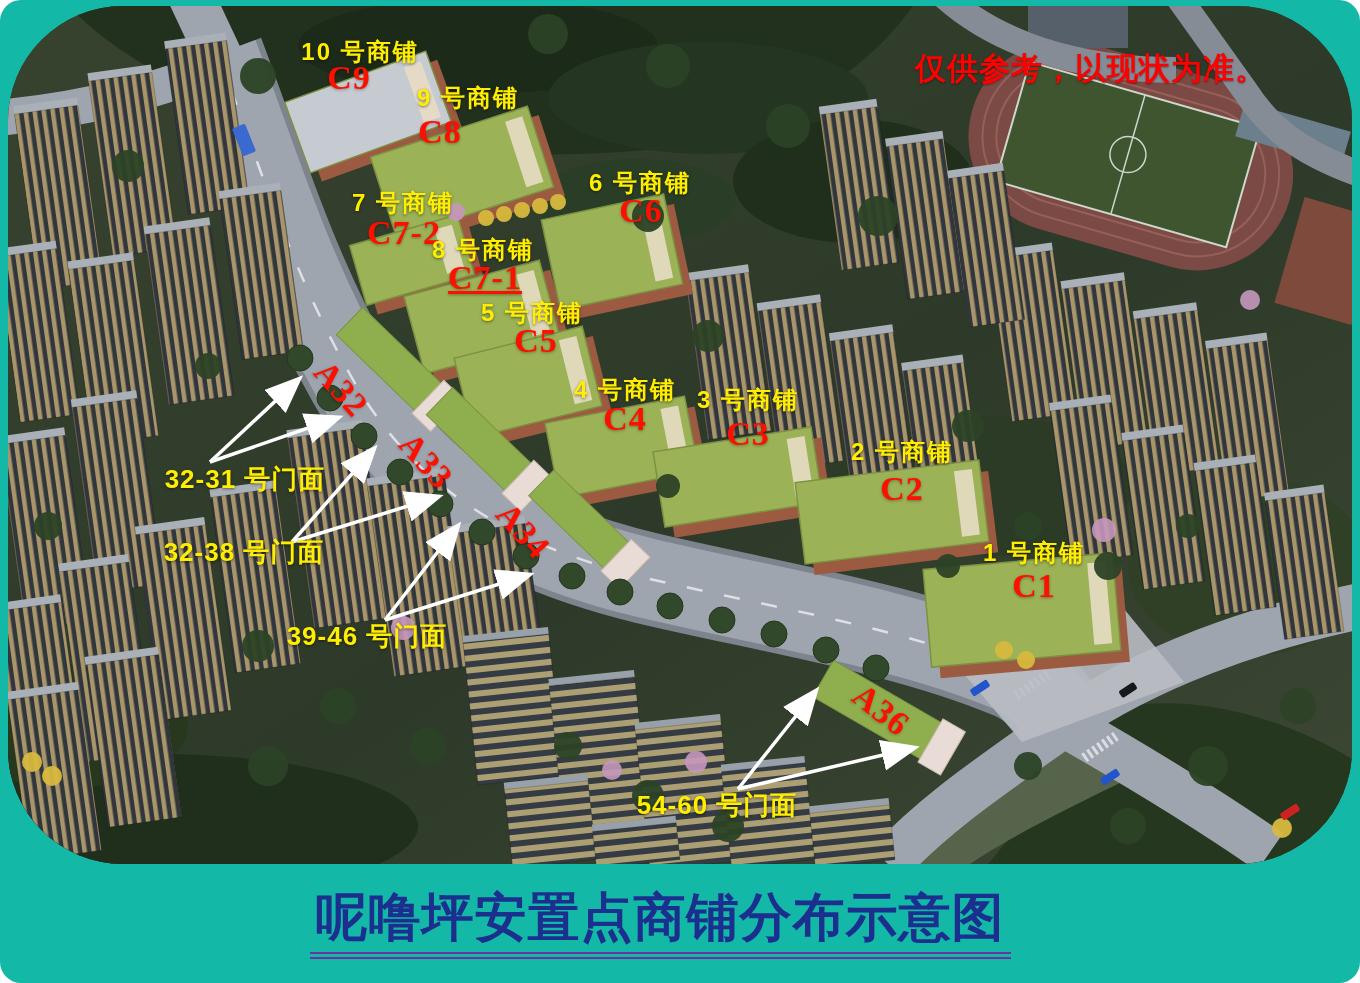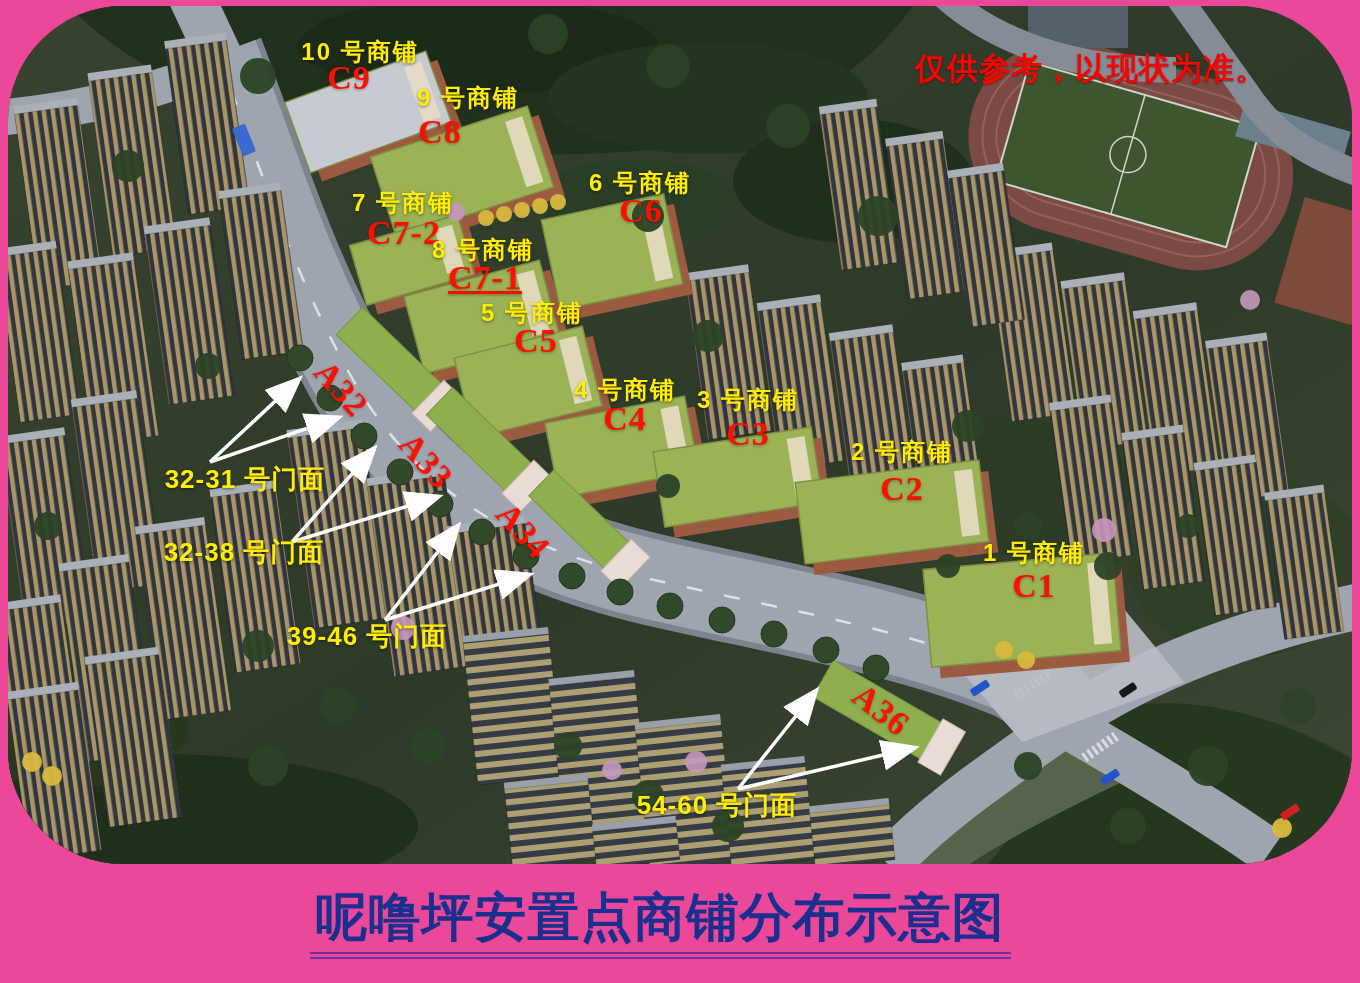--- a/index.html
+++ b/index.html
@@ -1,17 +1,17 @@
 <!DOCTYPE html>
 <html><head>
 <meta charset="utf-8">
 <style>
   html,body{margin:0;padding:0;background:#ffffff;}
-  .page{position:relative;width:1360px;height:983px;background:#ec4899;overflow:hidden;
-        font-family:"Liberation Sans",sans-serif;}
+  .page{position:relative;width:1360px;height:983px;background:#14b8a6;overflow:hidden;
+        font-family:"Liberation Sans",sans-serif;border-radius:21px;}
   .photo{position:absolute;left:8px;top:6px;width:1344px;height:858px;border-radius:115px;
          overflow:hidden;background:#33402d;}
   .photo svg.scene{position:absolute;left:0;top:0;}
   #labels{position:absolute;left:0;top:0;width:100%;height:100%;}
   .arrows{position:absolute;left:0;top:0;pointer-events:none;}
   .lbl{position:absolute;white-space:nowrap;font-weight:bold;transform:translate(-50%,-50%);}
   .lbl.name{color:#ffee00;font:bold 24px/1 "Liberation Sans",sans-serif;letter-spacing:2px;
             text-shadow:0 1px 3px rgba(0,0,0,.5);}
   .lbl.code{color:#ff0f00;font:bold 34px/1 "Liberation Serif",serif;letter-spacing:1px;
             text-shadow:0 1px 3px rgba(0,0,0,.35);}

